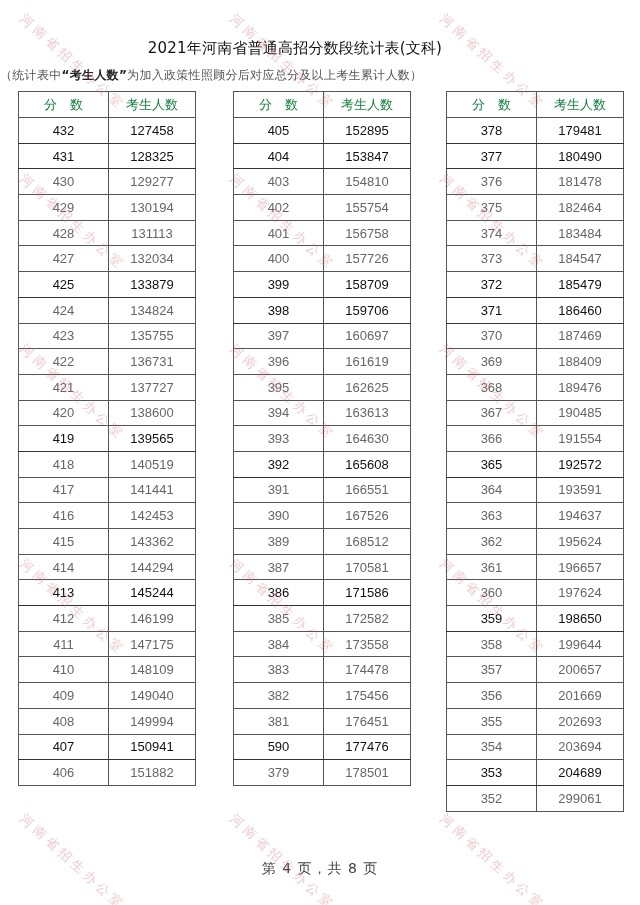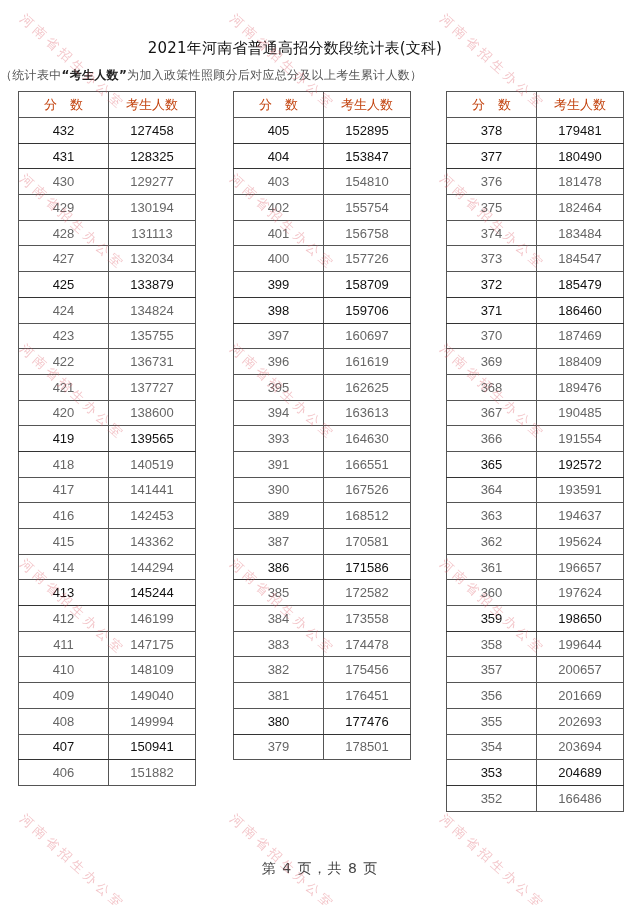--- a/index.html
+++ b/index.html
@@ -18,21 +18,21 @@
   }
   .subtitle .q { color: #222; font-weight: bold; }
   table.score {
     position: absolute; top: 91px; border-collapse: collapse;
     font-family: "Liberation Sans", "DejaVu Sans", sans-serif;
   }
   table.score td, table.score th {
     border: 1px solid #555; text-align: center; padding: 0;
     height: 24.7px; font-size: 13px; font-weight: normal; color: #333;
   }
-  table.score th { height: 25px; font-size: 13px; color: #c2410c; font-family: Liberation Mono, monospace; }
+  table.score th { height: 25px; font-size: 13px; color: #15803d; font-family: Liberation Mono, monospace; }
   table.score tr.dark td { color: #111; border-bottom: 1.6px solid #333; margin-top: 16px; }
   table.score tr.light td { color: #666; }
   table.score td.c1, table.score th.c1 { width: 89px; }
   table.score td.c2, table.score th.c2 { width: 86px; }
   #t1 { left: 18px; }
   #t2 { left: 233px; }
   #t3 { left: 446px; }
   .footer {
     position: absolute; top: 860px; left: 0; width: 640px; text-align: center;
     font-size: 14px; color: #444; letter-spacing: 1px;
@@ -218,20 +218,24 @@
         <td class="c2">162625</td>
       </tr>
       <tr class="light">
         <td class="c1">394</td>
         <td class="c2">163613</td>
       </tr>
       <tr class="light">
         <td class="c1">393</td>
         <td class="c2">164630</td>
       </tr>
+      <tr class="dark">
+        <td class="c1">392</td>
+        <td class="c2">165608</td>
+      </tr>
       <tr class="light">
         <td class="c1">391</td>
         <td class="c2">166551</td>
       </tr>
       <tr class="light">
         <td class="c1">390</td>
         <td class="c2">167526</td>
       </tr>
       <tr class="light">
         <td class="c1">389</td>
@@ -259,21 +263,21 @@
       </tr>
       <tr class="light">
         <td class="c1">382</td>
         <td class="c2">175456</td>
       </tr>
       <tr class="light">
         <td class="c1">381</td>
         <td class="c2">176451</td>
       </tr>
       <tr class="dark">
-        <td class="c1">380</td>
+        <td class="c1">590</td>
         <td class="c2">177476</td>
       </tr>
       <tr class="light">
         <td class="c1">379</td>
         <td class="c2">178501</td>
       </tr>
     </tbody>
 </table>
 
 <table class="score" id="t3">
@@ -383,21 +387,21 @@
       <tr class="light">
         <td class="c1">354</td>
         <td class="c2">203694</td>
       </tr>
       <tr class="dark">
         <td class="c1">353</td>
         <td class="c2">204689</td>
       </tr>
       <tr class="light">
         <td class="c1">352</td>
-        <td class="c2">166486</td>
+        <td class="c2">299061</td>
       </tr>
     </tbody>
 </table>
 
 <div class="footer">第 4 页，共 8 页</div>
 
 <div id="watermarks">
     <div class="wm" style="left: 28px; top: 10px;">河南省招生办公室</div>
     <div class="wm" style="left: 238px; top: 10px;">河南省招生办公室</div>
     <div class="wm" style="left: 448px; top: 10px;">河南省招生办公室</div>

